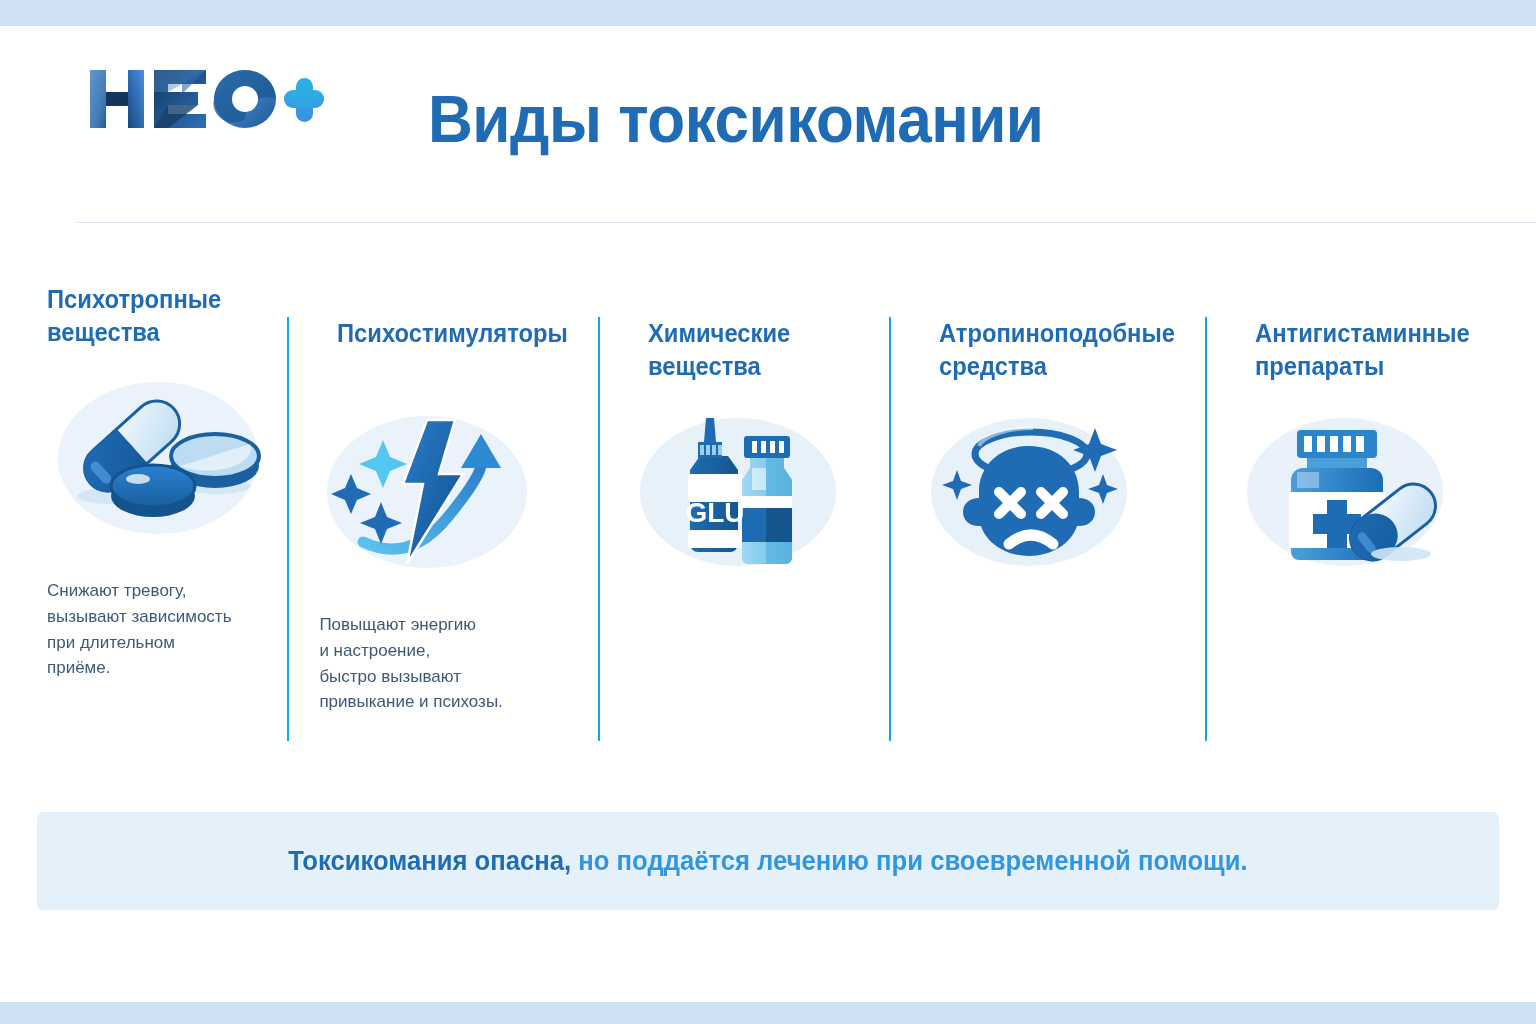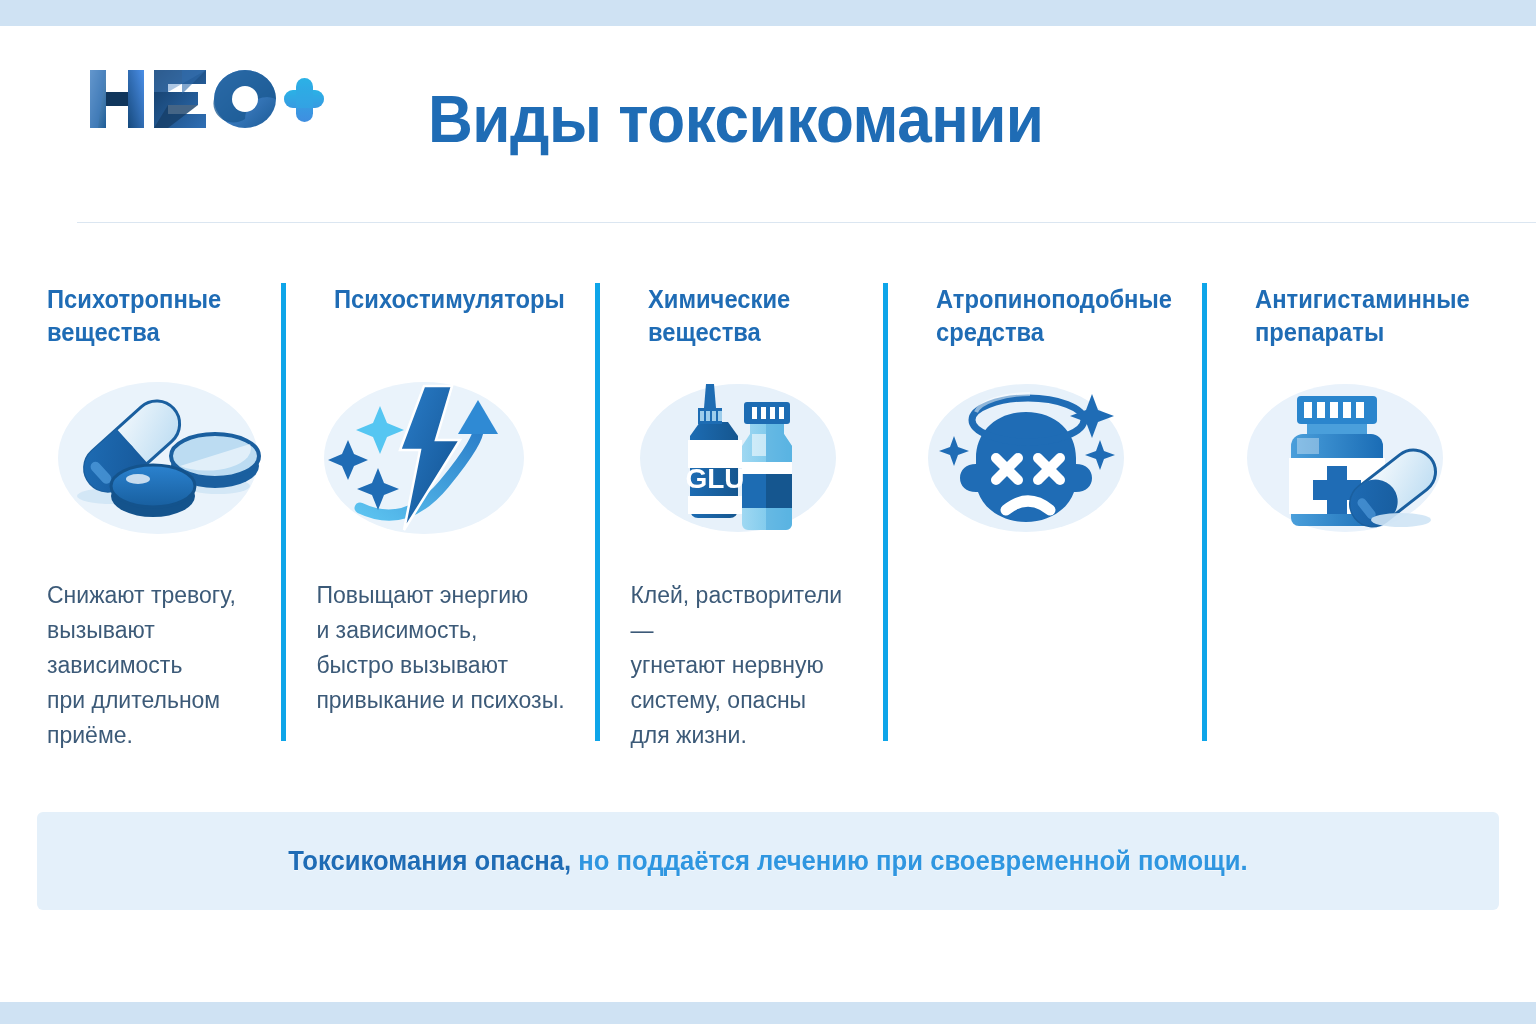--- a/index.html
+++ b/index.html
@@ -44,36 +44,36 @@
   
   #columns {
     position:absolute; left:37px; top:283px; width:1462px; height:458px;
     display:flex;
   }
   .col {
     position:relative;
     flex:1 1 0;
     padding:0 18px 0 10px;
   }
-  .col + .col { border-left:5px solid #0ea5e9; padding-left:48px; }
+  .col + .col { border-left:2px solid #0ea5e9; padding-left:48px;margin-top:34px; }
   .col-title {
     font-size:25px; font-weight:bold; line-height:1.30;
     color:#1f6cb5;
     text-shadow:0 1px 0 rgba(255,255,255,.5);
     transform:scaleX(0.95);
     transform-origin:left top;
   }
   .col-icon {
     position:absolute; left:6px; top:95px;
     width:230px; height:160px;
   }
   .col + .col .col-icon { left:26px; }
   .col-desc {
     position:absolute; top:295px; left:10px; right:14px;
-    font-size:23px; line-height:1.52;
+    font-size:17px; line-height:1.52;
     color:#3c5a78;
     white-space:pre-line;
   }
   .col + .col .col-desc { left:30px; }
   
   #footer-banner {
     position:absolute; left:37px; top:812px; width:1462px; height:98px;
     background:#e4f0fa;
     border-radius:6px;
     display:flex; align-items:center; justify-content:center;
@@ -209,21 +209,21 @@
       <path d="M48 130q46 22 84 -24t34 -58" fill="none" stroke="url(#s2)" stroke-width="11" stroke-linecap="round"></path>
       <polygon points="166,22 186,56 146,56" fill="#2f8ad4"></polygon>
 
       <polygon points="112,8 88,72 108,72 92,152 148,62 124,62 140,8" fill="url(#s1)" stroke="#ffffff" stroke-width="2.5"></polygon>
 
       <path d="M66 18 l7 17 17 7 -17 7 -7 17 -7 -17 -17 -7 17 -7z" transform="translate(2,10)" fill="#55c6f2"></path>
       <path d="M30 56 l6 14 14 6 -14 6 -6 14 -6 -14 -14 -6 14 -6z" transform="translate(6,6)" fill="#1f6cb5"></path>
       <path d="M62 86 l6 15 15 6 -15 6 -6 15 -6 -15 -15 -6 15 -6z" transform="translate(4,4)" fill="#1f6cb5"></path>
     </svg>
     <div class="col-desc">Повыщают энергию
-и зависимость,
+и настроение,
 быстро вызывают
 привыкание и психозы.</div>
   </div>
 
   <div class="col">
     <div class="col-title">Химические вещества</div>
     <svg class="col-icon" viewBox="0 0 230 160" xmlns="http://www.w3.org/2000/svg">
       <defs>
         <linearGradient id="c1" x1="0" y1="0" x2="1" y2="0">
           <stop offset="0" stop-color="#1d6cb3"></stop>
@@ -256,24 +256,20 @@
         <rect x="74" y="33" width="4" height="10" fill="#9dcdeb"></rect>
         <rect x="80" y="33" width="4" height="10" fill="#9dcdeb"></rect>
         <rect x="86" y="33" width="4" height="10" fill="#9dcdeb"></rect>
         <rect x="92" y="33" width="4" height="10" fill="#9dcdeb"></rect>
         <polygon points="78,30 90,30 88,6 80,6" fill="#1d6cb3"></polygon>
         <rect x="62" y="62" width="54" height="28" fill="#ffffff"></rect>
         <rect x="62" y="118" width="54" height="18" fill="#ffffff"></rect>
         <text x="89" y="110" text-anchor="middle" font-family="Liberation Sans, sans-serif" font-size="28" font-weight="bold" fill="#ffffff">GLU</text>
       </g>
     </svg>
-    <div class="col-desc">Клей, растворители —
-угнетают нервную
-систему, опасны
-для жизни.</div>
   </div>
 
   <div class="col">
     <div class="col-title">Атропиноподобные средства</div>
     <svg class="col-icon" viewBox="0 0 230 160" xmlns="http://www.w3.org/2000/svg">
       <ellipse cx="112" cy="80" rx="98" ry="74" fill="#e7f1fa"></ellipse>
 
       <path d="M112 34c-30 0-50 20-50 46v6c-10 0-16 6-16 14s6 14 16 14h2c6 18 26 30 48 30s42-12 48-30h2c10 0 16-6 16-14s-6-14-16-14v-6c0-26-20-46-50-46z" fill="#1f6cb5"></path>
 
       <path d="M58 42c0-12 26-22 56-22s56 10 56 22-26 22-56 22-56-10-56-22z" fill="none" stroke="#1f6cb5" stroke-width="7"></path>

